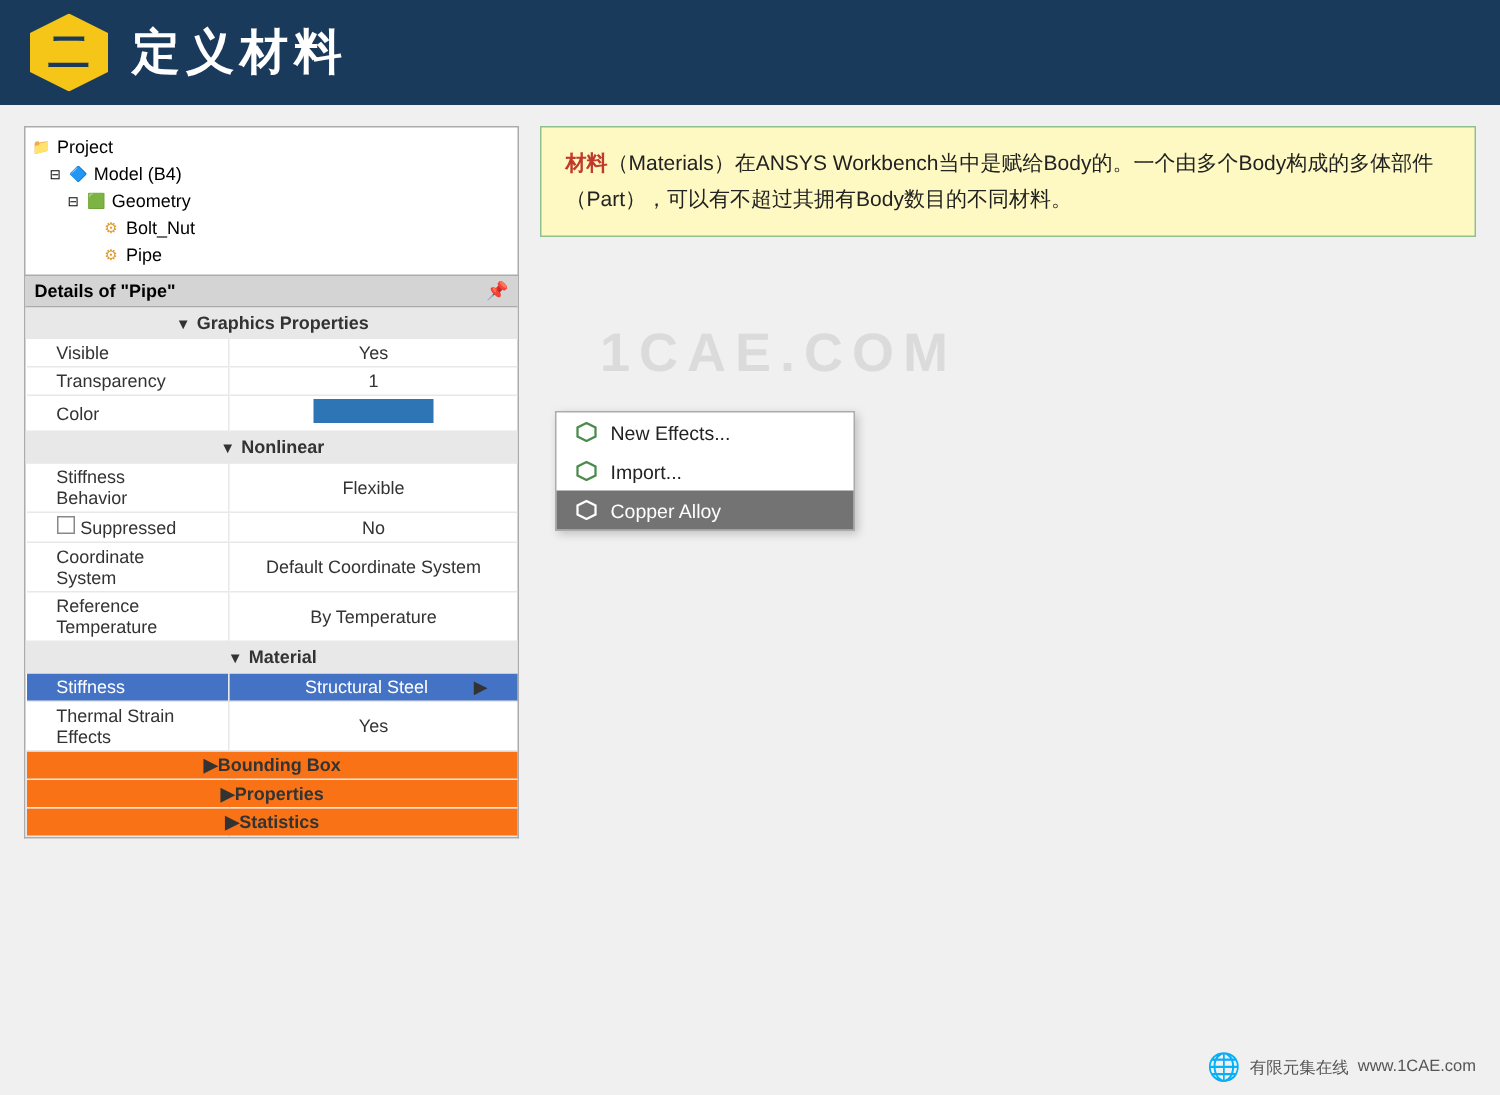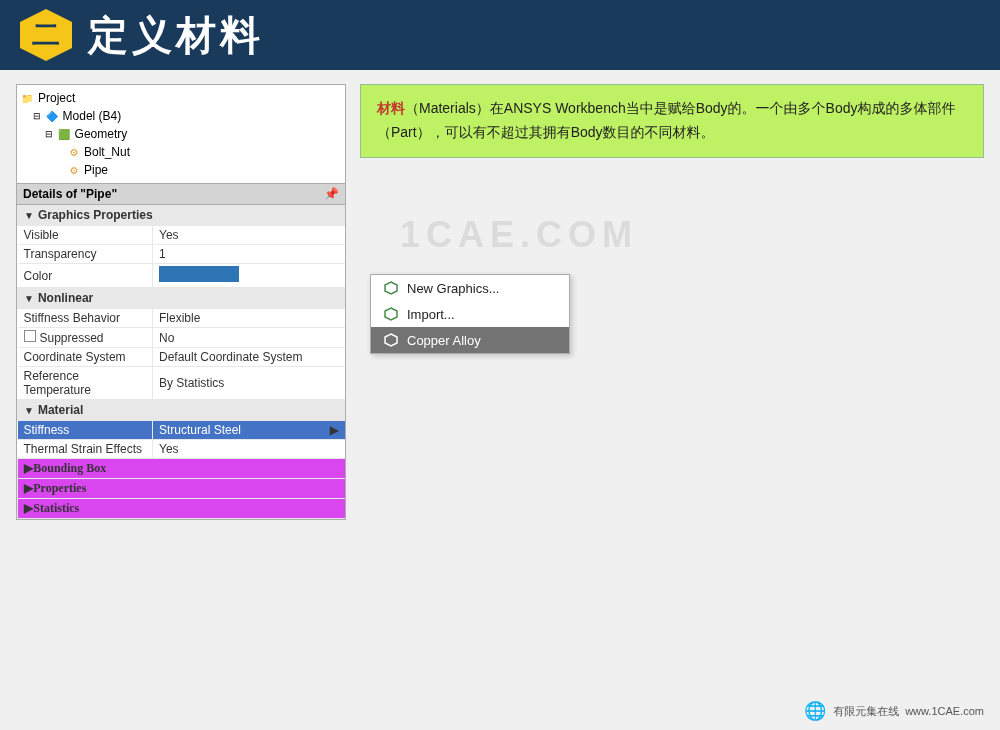--- a/index.html
+++ b/index.html
@@ -28,21 +28,21 @@
       background: #f5c518;
       clip-path: polygon(50% 0%, 100% 25%, 100% 75%, 50% 100%, 0% 75%, 0% 25%);
       display: flex;
       align-items: center;
       justify-content: center;
       font-size: 28px;
       font-weight: bold;
       color: #1a3a5c;
     }
     .header-title {
-      font-size: 40px;
+      font-size: 32px;
       font-weight: bold;
       color: white;
       letter-spacing: 4px;
     }
 
     
     .main {
       display: flex;
       padding: 14px 16px;
       gap: 14px;
@@ -104,53 +104,53 @@
       border-bottom: 1px solid #ababab;
     }
     .details-table {
       width: 100%;
       border-collapse: collapse;
     }
     .details-table tr {
       border-bottom: 1px solid #e8e8e8;
     }
     .details-table td {
-      padding: 2px 6px;
+      padding: 2px 20px;
       font-size: 12px;
       vertical-align: middle;
     }
     .details-table td:first-child {
       width: 135px;
       color: #333;
     }
     .details-table td:last-child {
       color: #333;
       border-left: 1px solid #e8e8e8;
+      text-align: center;
     }
     .section-header {
       background: #e8e8e8;
       font-weight: bold;
     }
     .section-header td {
       padding: 3px 6px !important;
     }
     .section-header .expand-icon {
       margin-right: 4px;
       font-size: 10px;
     }
     .row-highlight {
       background: #4472c4;
       color: white !important;
     }
     .row-highlight td {
       color: white !important;
     }
     .collapsed-section {
-      background: #d946ef;
-      font-family: Liberation Serif, serif;
+      background: #f97316;
     }
     .collapsed-section td {
       color: #333;
       font-weight: bold;
     }
     .color-cell {
       width: 80px;
       height: 16px;
       background: #2e75b6;
       display: inline-block;
@@ -171,21 +171,21 @@
     .right-panel {
       flex: 1;
       display: flex;
       flex-direction: column;
       gap: 10px;
       position: relative;
     }
 
     
     .info-box {
-      background: #bef264;
+      background: #fef9c3;
       border: 1px solid #90c090;
       padding: 12px 16px;
       font-size: 14px;
       line-height: 1.7;
       color: #222;
     }
     .info-box .highlight {
       color: #c0392b;
       font-weight: bold;
     }
@@ -340,21 +340,21 @@
           <tr>
             <td><span class="checkbox-small"></span>Suppressed</td>
             <td>No</td>
           </tr>
           <tr>
             <td>Coordinate System</td>
             <td>Default Coordinate System</td>
           </tr>
           <tr>
             <td>Reference Temperature</td>
-            <td>By Statistics</td>
+            <td>By Temperature</td>
           </tr>
 
           <tr class="section-header">
             <td colspan="2"><span class="expand-icon">▼</span><strong>Material</strong></td>
           </tr>
           <tr class="row-highlight">
             <td>Stiffness</td>
             <td>Structural Steel <span class="arrow-right">▶</span></td>
           </tr>
           <tr>
@@ -384,21 +384,21 @@
 
     <div class="watermark">1CAE.COM</div>
 
     <div class="context-menu">
       <div class="context-menu-item">
         <span class="menu-icon">
           <svg width="14" height="14" viewBox="0 0 14 14">
             <polygon points="7,1 13,4 13,10 7,13 1,10 1,4" fill="none" stroke="#4a8a4a" stroke-width="1.5"></polygon>
           </svg>
         </span>
-        <span>New Graphics...</span>
+        <span>New Effects...</span>
       </div>
       <div class="context-menu-item">
         <span class="menu-icon">
           <svg width="14" height="14" viewBox="0 0 14 14">
             <polygon points="7,1 13,4 13,10 7,13 1,10 1,4" fill="none" stroke="#4a8a4a" stroke-width="1.5"></polygon>
           </svg>
         </span>
         <span>Import...</span>
       </div>
       <div class="context-menu-item selected">

